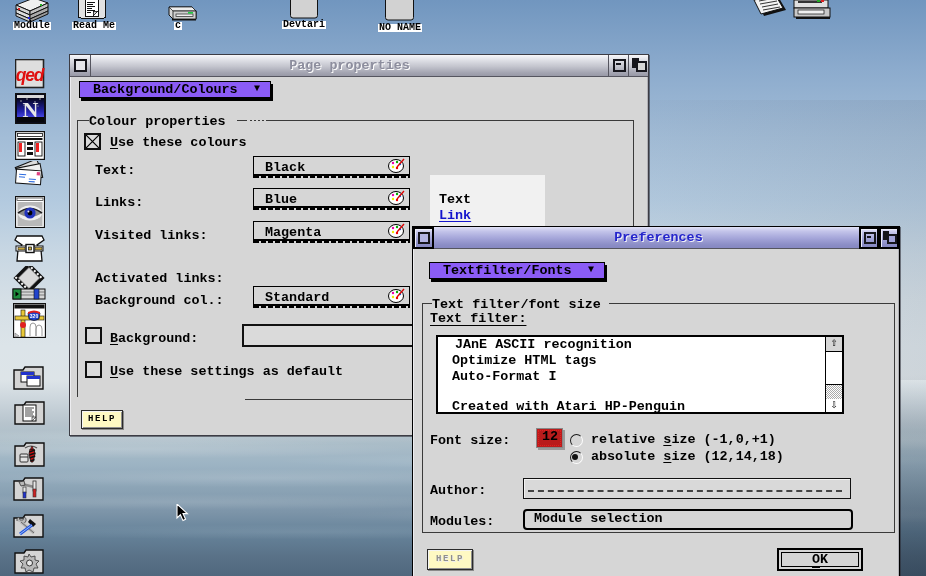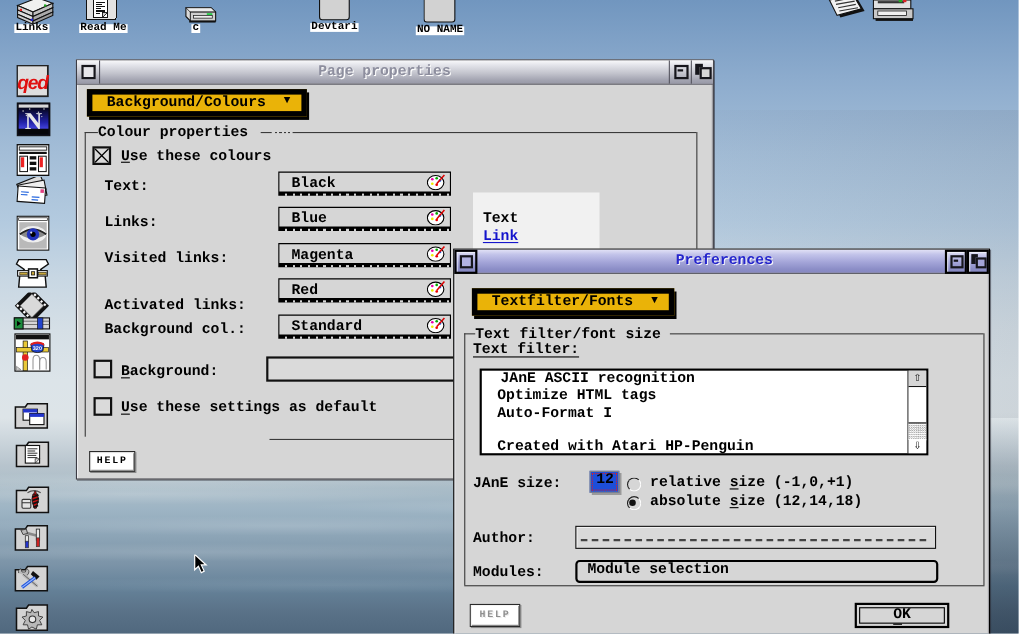--- a/index.html
+++ b/index.html
@@ -30,26 +30,26 @@
 .tbar{position:absolute;left:0;top:0;right:0;height:21px;border-bottom:1px solid #55555f;}
 .tb1{background:linear-gradient(#f8f8fa 0%,#e3e4ea 20%,#c3c4cd 55%,#a3a4b1 85%,#9899a7 100%);}
 .tb2{background:linear-gradient(#e2e2f6 0%,#c3c4ea 20%,#a3a4d8 55%,#8b8dc6 85%,#8688c2 100%);}
 .tbtn{position:absolute;top:0;height:21px;border-left:1px solid #55555f;}
 .tbtnl{border-left:none;border-right:1px solid #55555f;left:0;width:20px;}
 .ttext{position:absolute;left:21px;right:40px;top:3px;text-align:center;font-size:13.4px;letter-spacing:0;}
 .t1{color:#8d8e9e;text-shadow:1px 1px 0 #fdfdfd;}
 .t2{color:#2525cc;text-shadow:1px 1px 0 #f2f2fa;margin-left:24px;}
 .sq{position:absolute;border:2px solid #16161c;background:transparent;}
 
-.popup{position:absolute;border:5px solid #000000;background:#eab308;box-shadow:2px 3px 0 #000;font-size:13.4px;}
+.popup{position:absolute;border:1px solid #000000;background:#8b5cf6;box-shadow:2px 3px 0 #000;font-size:13.4px;}
 .cb{position:absolute;width:13px;height:13px;border:2px solid #101010;background:#dadada;}
 .txt{position:absolute;font-size:13.4px;color:#000;white-space:pre;}
 .cbtn{position:absolute;height:17px;border:1px solid #000;border-bottom:4px solid #000;background:#d6d6d6;font-size:13.4px;}
 .cbtn::after{content:"";position:absolute;left:0;right:0;bottom:-4px;height:2px;background:repeating-linear-gradient(90deg,transparent 0 5px,#d6d6d6 5px 7px);}
-.hbtn{position:absolute;width:40px;height:17px;background:#ffffff;border:1px solid #2a2a2a;box-shadow:inset 1px 1px 0 #f4f4f4,inset -1px -1px 0 #909090,1px 1px 0 #8a8a8a;font-size:9px;letter-spacing:1.6px;text-align:center;line-height:17px;}
+.hbtn{position:absolute;width:40px;height:17px;background:#fef9c3;border:1px solid #2a2a2a;box-shadow:inset 1px 1px 0 #f4f4f4,inset -1px -1px 0 #909090,1px 1px 0 #8a8a8a;font-size:9px;letter-spacing:1.6px;text-align:center;line-height:17px;}
 .radio{position:absolute;width:11px;height:11px;border-radius:50%;border:1.6px solid;border-color:#1a1a1a #fdfdfd #fdfdfd #1a1a1a;background:transparent;}
 u{text-decoration:underline;text-underline-offset:2px;}
 </style></head>
 <body>
 
 <div class="abs" id="icontop"></div>
 
 <svg class="abs" style="left:13px;top:0" width="38" height="22" viewBox="0 0 38 22">
  <g stroke="#111" stroke-width="1">
   <polygon points="3,5 21,-2 35,3 17,11" fill="#f0f0f0"></polygon>
@@ -57,21 +57,21 @@
   <polygon points="17,11 35,3 35,7 17,15" fill="#c0c0c0"></polygon>
   <polygon points="3,9 17,15 17,19 3,13" fill="#dddddd"></polygon>
   <polygon points="17,15 35,7 35,11 17,19" fill="#aaaaaa"></polygon>
   <polygon points="3,13 17,19 17,22 3,16" fill="#cccccc"></polygon>
   <polygon points="17,19 35,11 35,14 17,22" fill="#999999"></polygon>
  </g>
  <rect x="5" y="8" width="2" height="2" fill="#d22"></rect>
  <rect x="27" y="4" width="2" height="2" fill="#2a2"></rect>
  <rect x="15" y="17" width="2" height="2" fill="#22d"></rect>
 </svg>
-<div class="lbl" style="left:13px;top:22px;">Links</div>
+<div class="lbl" style="left:13px;top:22px;">Module</div>
 
 <svg class="abs" style="left:78px;top:0" width="29" height="20" viewBox="0 0 29 20" shape-rendering="crispEdges">
  <rect x="0.5" y="-2" width="27" height="20" rx="2" fill="#e2e2e2" stroke="#111"></rect>
  <rect x="7" y="-1" width="13" height="17" fill="#fff" stroke="#111"></rect>
  <g stroke="#111" stroke-width="1">
   <line x1="9" y1="2" x2="17" y2="2"></line>
       <line x1="9" y1="4" x2="15" y2="4"></line>
   <line x1="9" y1="6" x2="17" y2="6"></line>
       <line x1="9" y1="8" x2="14" y2="8"></line>
   <line x1="9" y1="10" x2="17" y2="10"></line>
@@ -380,32 +380,20 @@
       <svg style="position:absolute;right:3px;top:1px" width="18" height="15" viewBox="0 0 18 15">
         <ellipse cx="8" cy="8" rx="7.5" ry="6.5" fill="#fff" stroke="#000" stroke-width="1"></ellipse>
         <circle cx="5" cy="5" r="1.2" fill="#e0a"></circle>
         <circle cx="9" cy="4" r="1.2" fill="#0a0"></circle>
         <circle cx="12" cy="6" r="1.2" fill="#06e"></circle>
         <circle cx="5" cy="9" r="1.2" fill="#ee0"></circle>
         <circle cx="9" cy="10" r="1.2" fill="#e00"></circle>
         <line x1="16" y1="1" x2="9" y2="9" stroke="#d00" stroke-width="1.4"></line>
       </svg>
     </div>
- <div class="cbtn" style="left:183px;top:198px;width:155px;">
-      <span style="position:absolute;left:11px;top:3px;">Red</span>
-      <svg style="position:absolute;right:3px;top:1px" width="18" height="15" viewBox="0 0 18 15">
-        <ellipse cx="8" cy="8" rx="7.5" ry="6.5" fill="#fff" stroke="#000" stroke-width="1"></ellipse>
-        <circle cx="5" cy="5" r="1.2" fill="#e0a"></circle>
-        <circle cx="9" cy="4" r="1.2" fill="#0a0"></circle>
-        <circle cx="12" cy="6" r="1.2" fill="#06e"></circle>
-        <circle cx="5" cy="9" r="1.2" fill="#ee0"></circle>
-        <circle cx="9" cy="10" r="1.2" fill="#e00"></circle>
-        <line x1="16" y1="1" x2="9" y2="9" stroke="#d00" stroke-width="1.4"></line>
-      </svg>
-    </div>
  <div class="cbtn" style="left:183px;top:231px;width:155px;">
       <span style="position:absolute;left:11px;top:3px;">Standard</span>
       <svg style="position:absolute;right:3px;top:1px" width="18" height="15" viewBox="0 0 18 15">
         <ellipse cx="8" cy="8" rx="7.5" ry="6.5" fill="#fff" stroke="#000" stroke-width="1"></ellipse>
         <circle cx="5" cy="5" r="1.2" fill="#e0a"></circle>
         <circle cx="9" cy="4" r="1.2" fill="#0a0"></circle>
         <circle cx="12" cy="6" r="1.2" fill="#06e"></circle>
         <circle cx="5" cy="9" r="1.2" fill="#ee0"></circle>
         <circle cx="9" cy="10" r="1.2" fill="#e00"></circle>
         <line x1="16" y1="1" x2="9" y2="9" stroke="#d00" stroke-width="1.4"></line>
@@ -463,22 +451,22 @@
   <div class="txt" style="left:14px;top:62px;">Created with Atari HP-Penguin</div>
 
   <div class="abs" style="right:0;top:0;width:16px;height:75px;border-left:1px solid #000;">
    <div class="abs" style="left:0;top:0;width:16px;height:14px;background:#d6d6d6;border-bottom:1px solid #000;font-size:12px;font-weight:normal;text-align:center;line-height:13px;">⇧</div>
    <div class="abs" style="left:0;top:15px;width:16px;height:32px;background:#fff;"></div>
    <div class="abs" style="left:0;top:47px;width:16px;height:15px;background:#fff;border-top:1px solid #000;border-bottom:1px solid #000;background-image:repeating-conic-gradient(#aaa 0% 25%, #fff 0% 50%);background-size:2px 2px;"></div>
    <div class="abs" style="left:0;top:62px;width:16px;height:13px;background:#fff;font-size:12px;text-align:center;line-height:12px;font-weight:normal;">⇩</div>
   </div>
  </div>
 
- <div class="txt" style="left:17px;top:206px;">JAnE size:</div>
- <div class="abs" style="left:123px;top:201px;width:25px;height:18px;background:#1d4ed8;border:1px solid #888;outline:1.5px dotted #e02020;outline-offset:-3px;box-shadow:2px 2px 0 #9a9a9a;">
+ <div class="txt" style="left:17px;top:206px;">Font size:</div>
+ <div class="abs" style="left:123px;top:201px;width:25px;height:18px;background:#b91c1c;border:1px solid #888;outline:1.5px dotted #e02020;outline-offset:-3px;box-shadow:2px 2px 0 #9a9a9a;">
    <span class="txt" style="left:5px;top:0px;">12</span>
  </div>
  <div class="radio" style="left:157px;top:207px;"></div>
  <div class="txt" style="left:178px;top:205px;">relative <u>s</u>ize (-1,0,+1)</div>
  <div class="radio" style="left:157px;top:224px;">
       <div class="abs" style="left:1px;top:2px;width:6px;height:6px;background:#111;border-radius:50%;"></div>
     </div>
  <div class="txt" style="left:178px;top:222px;">absolute <u>s</u>ize (12,14,18)</div>
 
  <div class="txt" style="left:17px;top:256px;">Author:</div>

